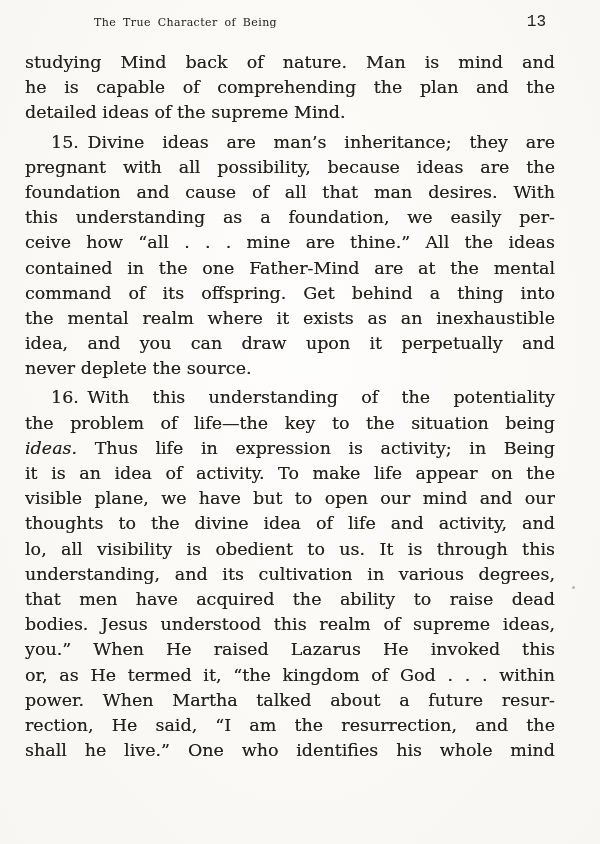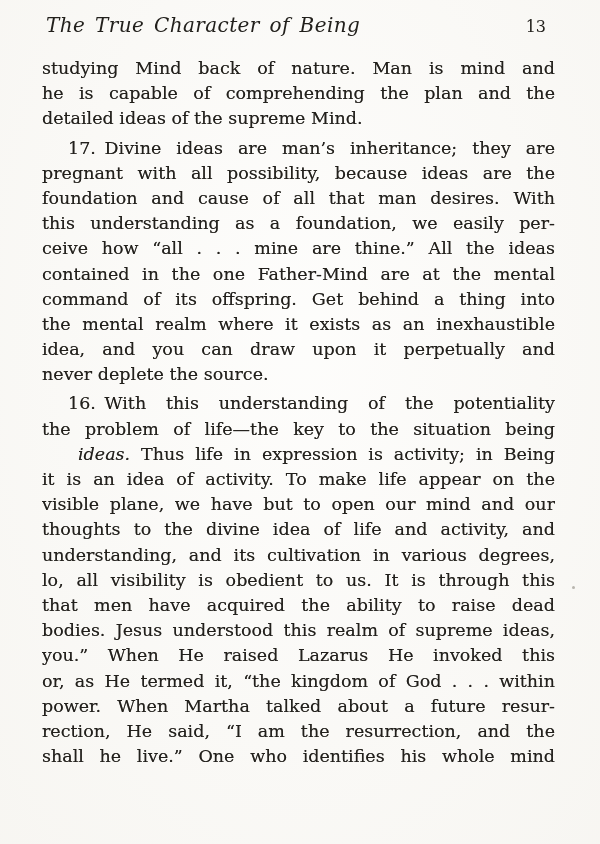--- a/index.html
+++ b/index.html
@@ -14,50 +14,51 @@
     color: #22201c;
     overflow: hidden;
   }
   .running-head {
     display: flex;
     justify-content: space-between;
     align-items: baseline;
     padding: 13px 54px 0 46px;
   }
   .head-title {
-    font-style: italic;
-    font-size: 20px;
+    font-size: 11px;
     letter-spacing: 0.4px;
     word-spacing: 3px;
+    margin-left: 48px;
   }
   .head-num {
     font-size: 16px;
     font-style: normal;
+    font-family: Liberation Mono, monospace;
   }
   .page-body {
-    padding: 19px 45px 0 42px;
+    padding: 19px 45px 0 25px;
     font-size: 17.5px;
     line-height: 25.2px;
     text-shadow: 0 0 0.5px rgba(32,30,26,0.55);
   }
   .line {
     text-align: justify;
     text-align-last: justify;
     height: 25.2px;
     overflow: hidden;
     white-space: normal;
   }
   .line--end {
     text-align-last: left;
   }
   .line--indent {
     text-indent: 26px;
   }
   .para--new { margin-top: 4px; }
-  .line em { font-style: italic; margin-left: 36px; }
+  .line em { font-style: italic; }
   .speck {
     position: absolute;
     width: 3px; height: 3px;
     border-radius: 50%;
     background: #a8a49c;
     opacity: 0.8;
   }
   .speck--right { left: 572px; top: 586px; }
 </style>
 </head>
@@ -72,41 +73,41 @@
 
   <div class="page-body">
 
     <div class="para">
       <div class="line">studying Mind back of nature. Man is mind and</div>
       <div class="line">he is capable of comprehending the plan and the</div>
       <div class="line line--end">detailed ideas of the supreme Mind.</div>
     </div>
 
     <div class="para para--new">
-      <div class="line line--indent">17. Divine ideas are man’s inheritance; they are</div>
+      <div class="line line--indent">15. Divine ideas are man’s inheritance; they are</div>
       <div class="line">pregnant with all possibility, because ideas are the</div>
       <div class="line">foundation and cause of all that man desires. With</div>
       <div class="line">this understanding as a foundation, we easily per-</div>
       <div class="line">ceive how “all . . . mine are thine.” All the ideas</div>
       <div class="line">contained in the one Father-Mind are at the mental</div>
       <div class="line">command of its offspring. Get behind a thing into</div>
       <div class="line">the mental realm where it exists as an inexhaustible</div>
       <div class="line">idea, and you can draw upon it perpetually and</div>
       <div class="line line--end">never deplete the source.</div>
     </div>
 
     <div class="para para--new">
       <div class="line line--indent">16. With this understanding of the potentiality</div>
       <div class="line">the problem of life—the key to the situation being</div>
       <div class="line"><em>ideas.</em><span> Thus life in expression is activity; in Being</span></div>
       <div class="line">it is an idea of activity. To make life appear on the</div>
       <div class="line">visible plane, we have but to open our mind and our</div>
       <div class="line">thoughts to the divine idea of life and activity, and</div>
+      <div class="line">lo, all visibility is obedient to us. It is through this</div>
       <div class="line">understanding, and its cultivation in various degrees,</div>
-      <div class="line">lo, all visibility is obedient to us. It is through this</div>
       <div class="line">that men have acquired the ability to raise dead</div>
       <div class="line">bodies. Jesus understood this realm of supreme ideas,</div>
       <div class="line">you.” When He raised Lazarus He invoked this</div>
       <div class="line">or, as He termed it, “the kingdom of God . . . within</div>
       <div class="line">power. When Martha talked about a future resur-</div>
       <div class="line">rection, He said, “I am the resurrection, and the</div>
       <div class="line">shall he live.” One who identifies his whole mind</div>
     </div>
 
   </div>

